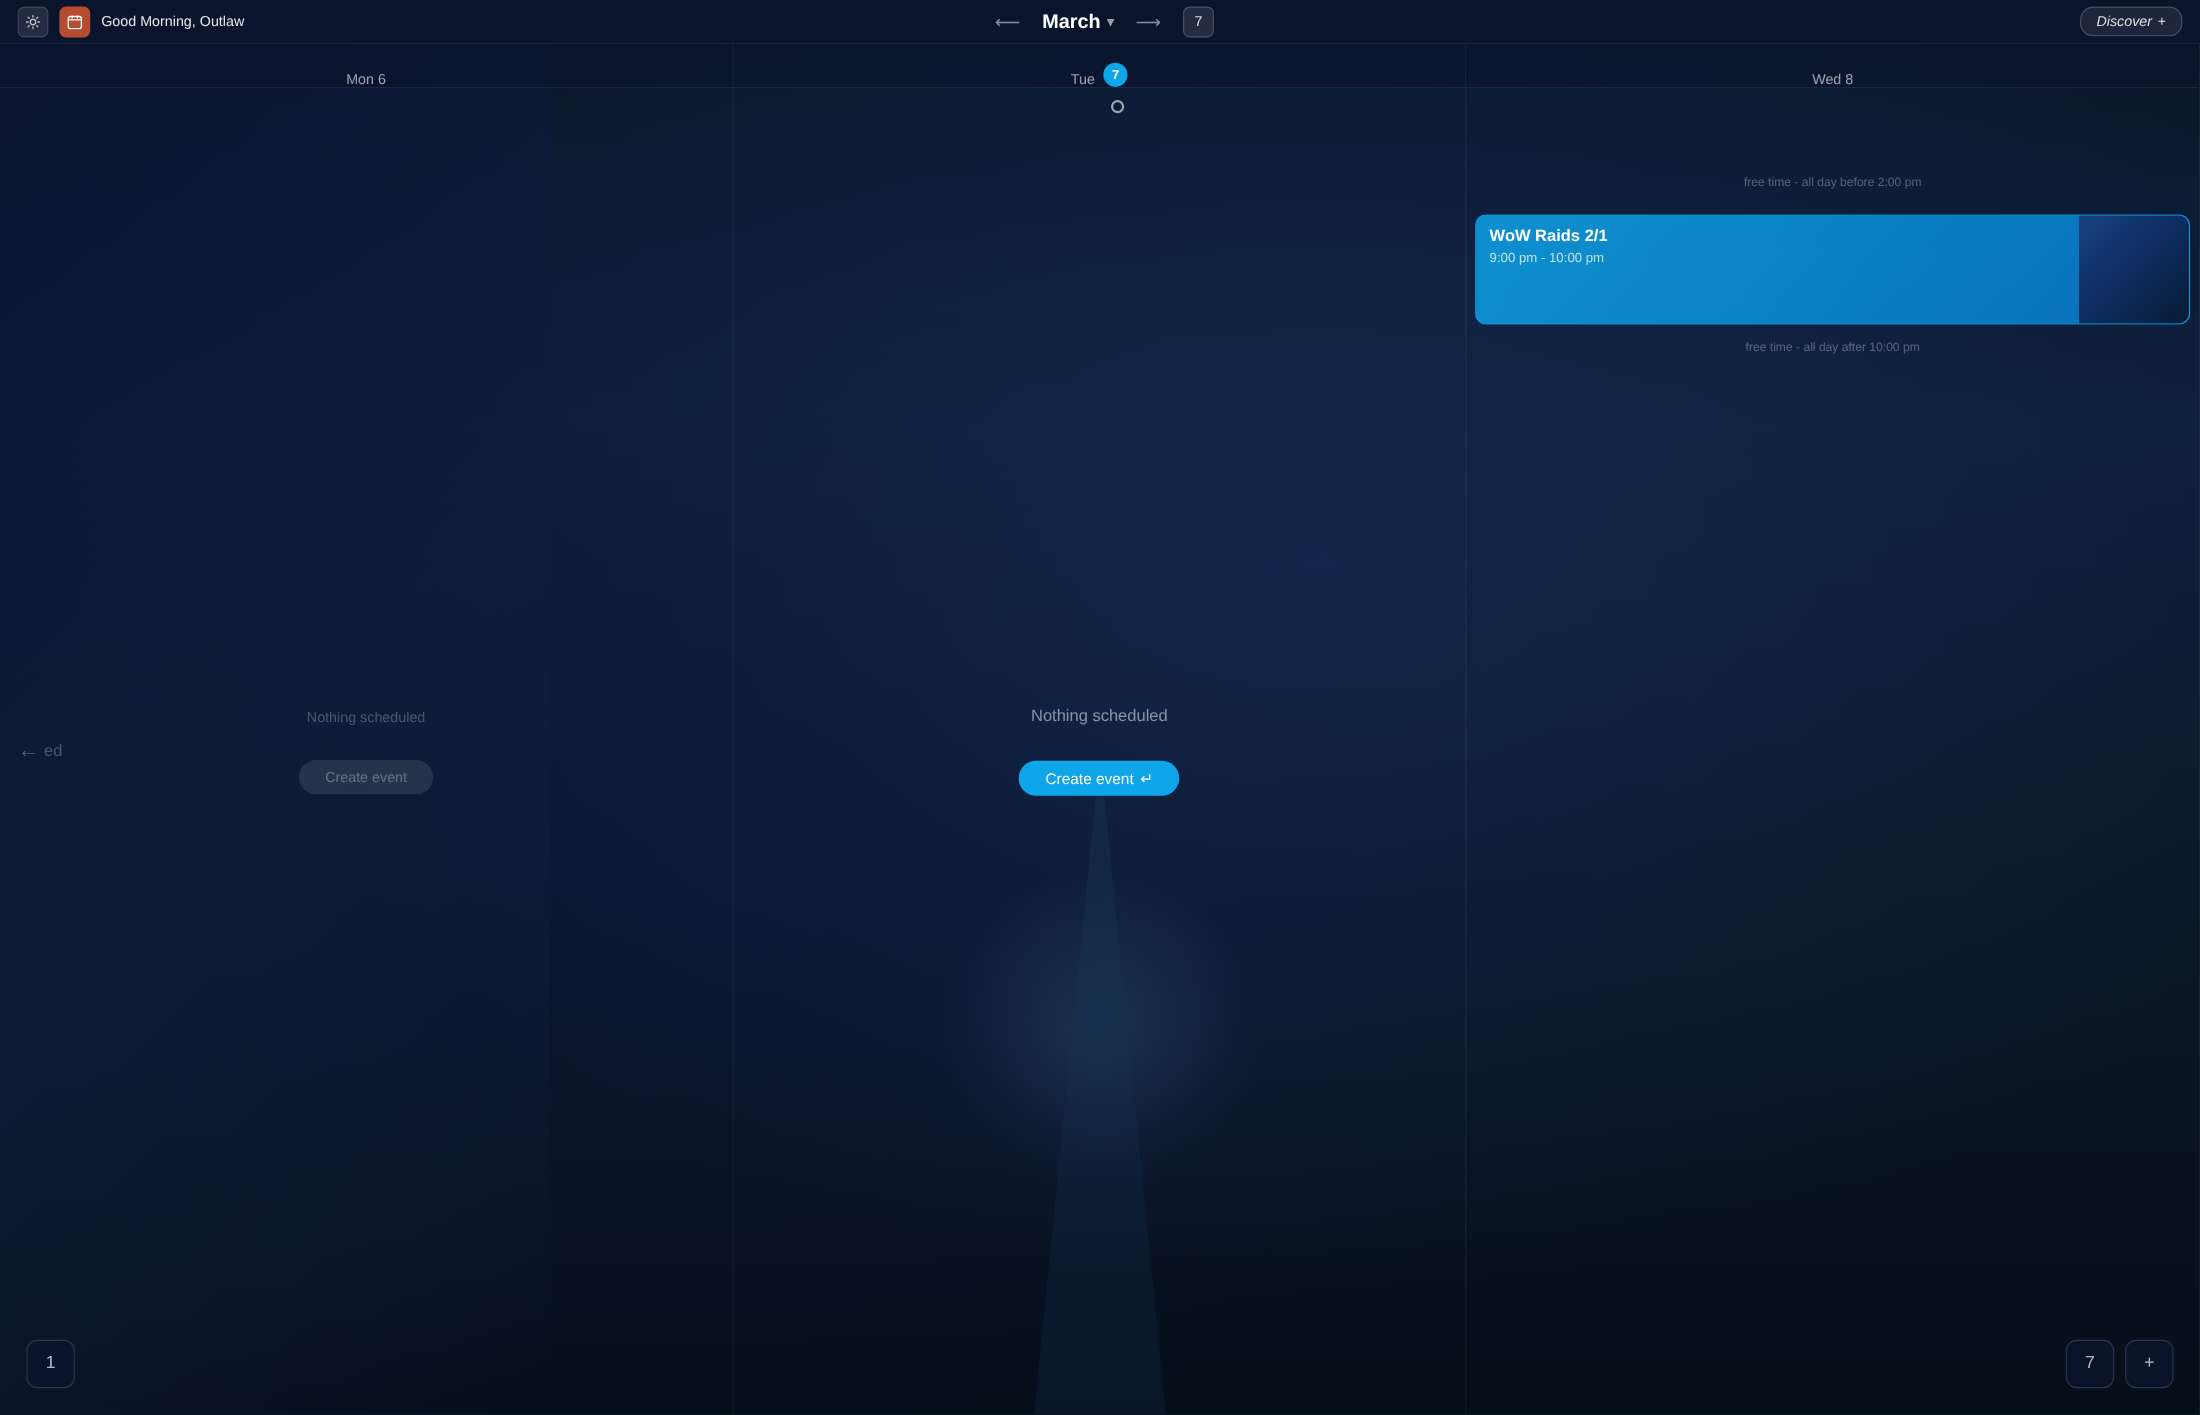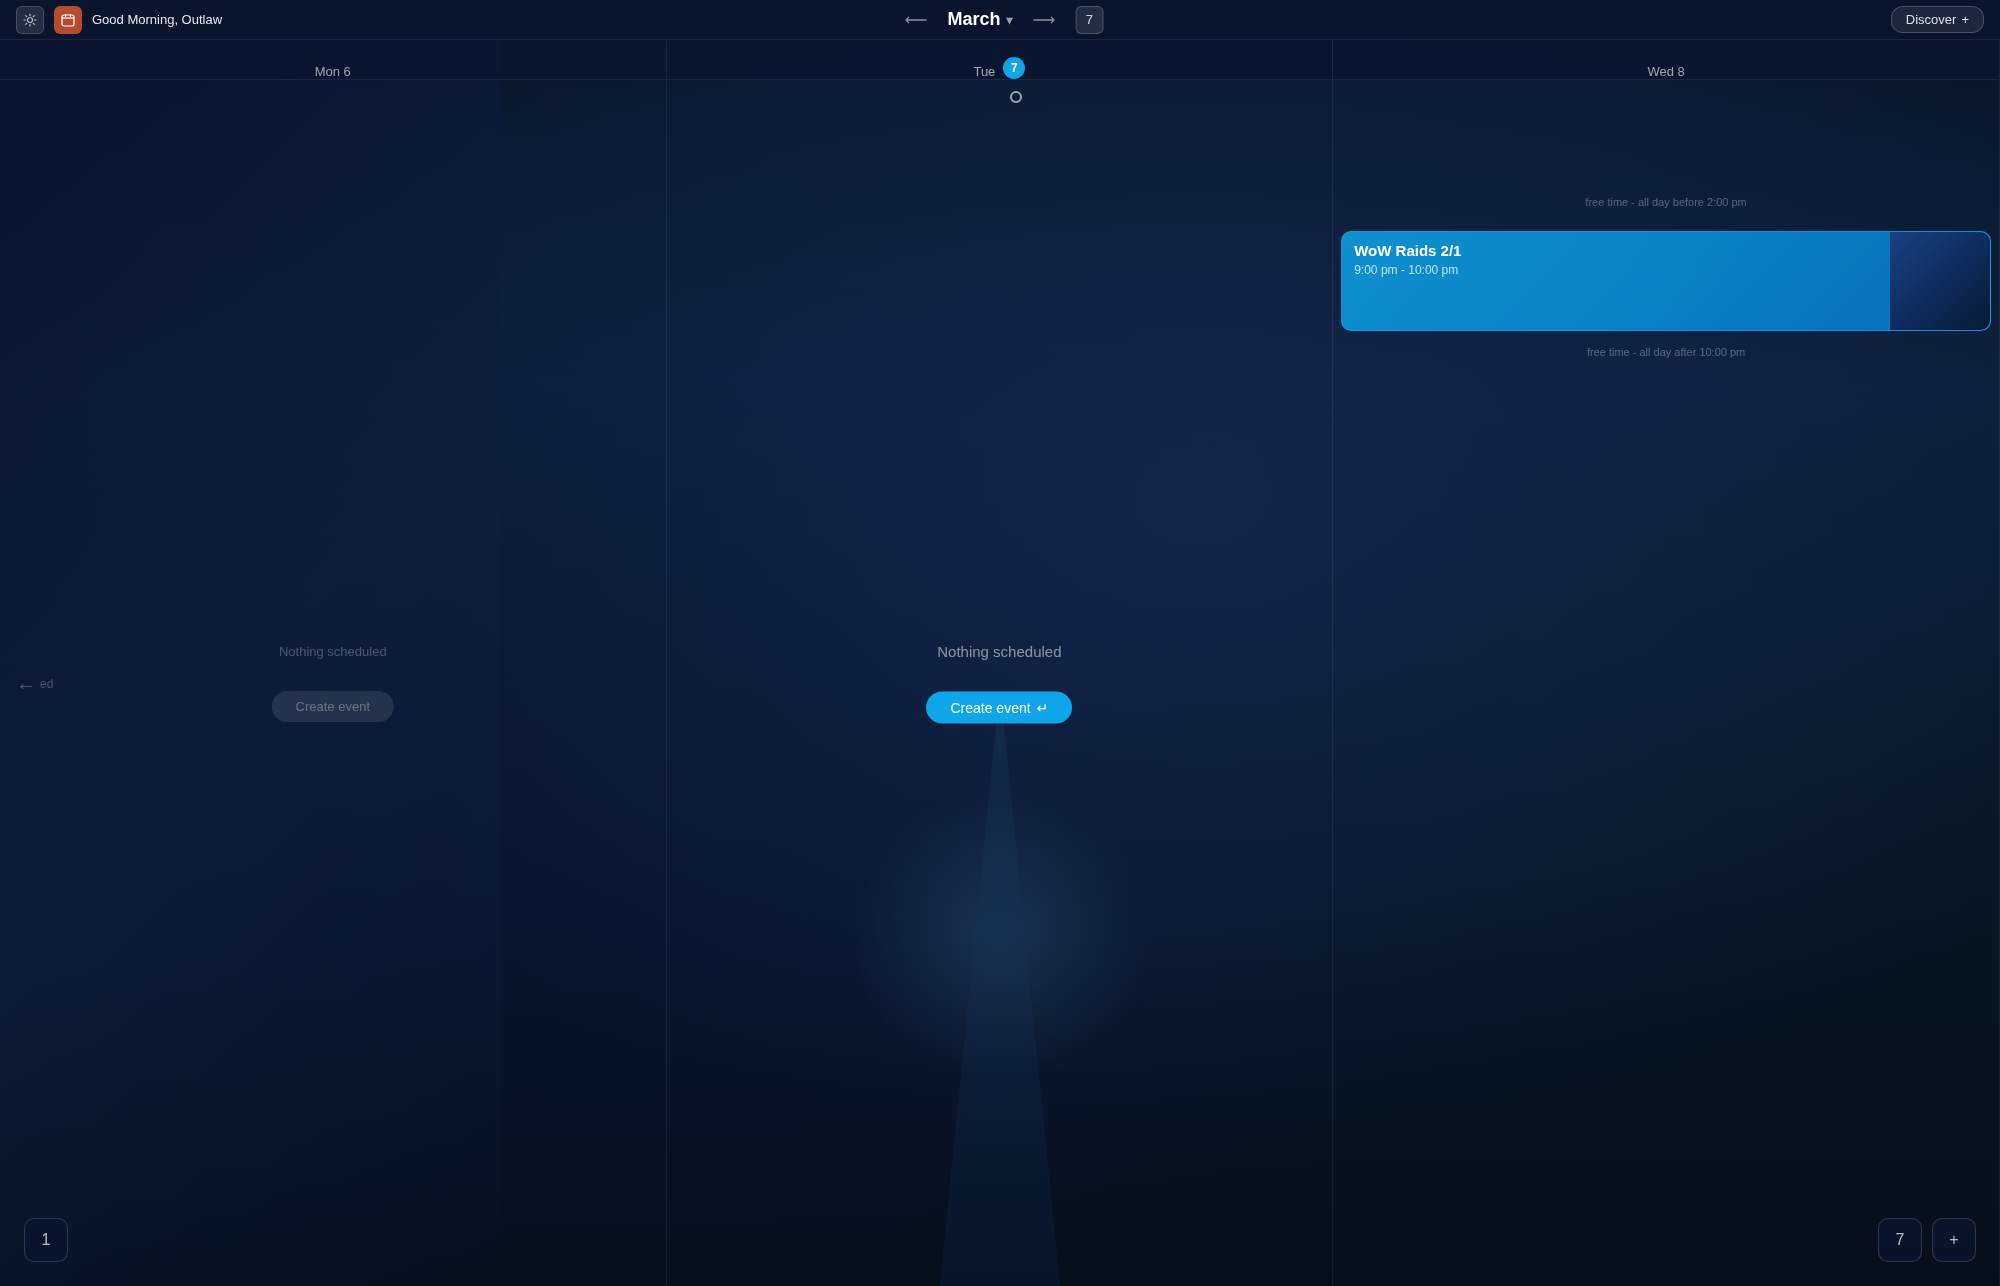--- a/index.html
+++ b/index.html
@@ -167,20 +167,21 @@
       padding: 5px 14px;
       border-radius: 12px;
       background: rgba(255,255,255,0.08);
       border: 1px solid rgba(255,255,255,0.2);
       color: rgba(255,255,255,0.85);
       font-size: 13px;
       cursor: pointer;
       display: flex;
       align-items: center;
       gap: 5px;
+      font-style: italic;
     }
 
     
     .calendar-area {
       position: absolute;
       top: 40px;
       left: 0;
       right: 0;
       bottom: 0;
       display: flex;
@@ -438,21 +439,21 @@
       width: 12px;
       height: 12px;
       border-radius: 50%;
       border: 2px solid rgba(255,255,255,0.6);
       pointer-events: none;
       z-index: 200;
     }
 
     .col-mon { flex: 0 0 33.33%; }
     .col-tue { flex: 0 0 33.33%; }
-    .col-wed { flex: 0 0 33.34%; gap: 36px; }
+    .col-wed { flex: 0 0 33.34%; }
 
     .truncated-col {
       flex: 0 0 80px;
       border-right: 1px solid rgba(255,255,255,0.06);
       position: relative;
     }
   </style>
 </head>
 <body>
 
@@ -502,21 +503,21 @@
 <div class="calendar-area">
 
   <div class="day-column col-mon">
     <div class="day-header">
       <span>Mon 6</span>
     </div>
     <div class="day-content">
 
       <div class="side-nav-left">
         <span>←</span>
-        <span style="font-size:12px; color:rgba(255,255,255,0.25);">ed</span>
+        <span style="font-size:15px; color:rgba(255,255,255,0.25);">ed</span>
       </div>
       <div class="nothing-scheduled">
         <span style="color:rgba(255,255,255,0.25); font-size:13px;">Nothing scheduled</span>
         <button class="create-event-btn" style="background:rgba(255,255,255,0.1); color:rgba(255,255,255,0.3); font-size:13px;">
           <span>Create event</span>
         </button>
       </div>
     </div>
   </div>
 

